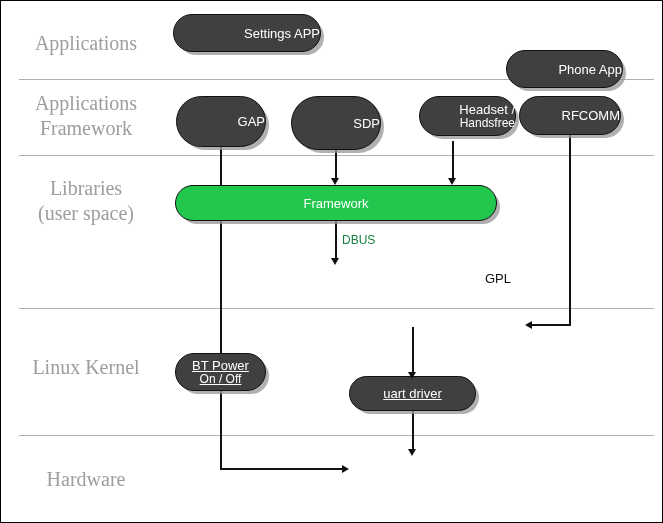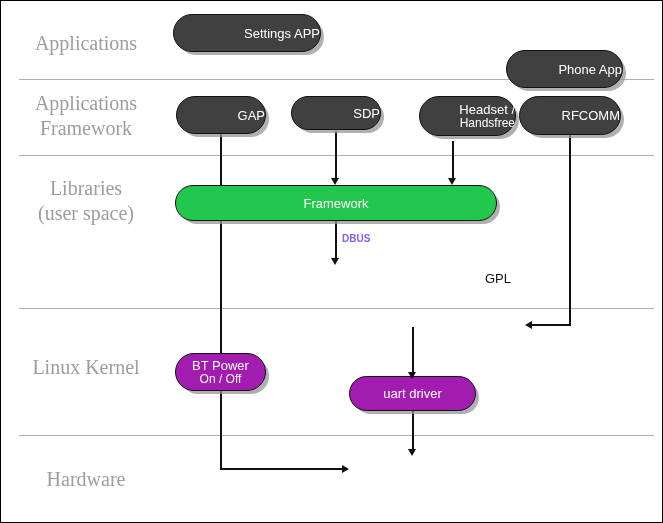--- a/index.html
+++ b/index.html
@@ -49,21 +49,21 @@
     justify-content: center;
     color: #ffffff;
     text-align: center;
     box-shadow: 4px 4px 0px -1px rgba(150,150,150,0.75);
     z-index: 5;
   }
   .node .l1 { font-size: 13px; line-height: 15px; }
   .node .l2 { font-size: 12px; line-height: 13px; }
   .node.blue  { background: #404040; align-items: flex-end; }
   .node.green { background: #22c84e; }
-  .node.red   { background: #a21caf; }
+  .node.red   { background: #404040; text-decoration: underline; }
   .node.green .l1 { font-size: 13px; }
 
   .gpl-tag {
     position: absolute;
     color: #111111;
     font-size: 13px;
     z-index: 6;
   }
   
   .vline {
@@ -97,24 +97,23 @@
   .arrow-right {
     position: absolute;
     width: 0; height: 0;
     border-top: 4.5px solid transparent;
     border-bottom: 4.5px solid transparent;
     border-left: 7px solid #111111;
     z-index: 6;
   }
   .edge-label {
     position: absolute;
-    font-size: 10px;
-    color: #8b5cf6;
+    font-size: 12px;
+    color: #15803d;
     z-index: 6;
-    font-weight: bold;
   }
 </style>
 </head>
 <body>
 
 <div id="canvas">
 
   <div class="layer-divider" style="top:78px;"></div>
   <div class="layer-divider" style="top:154px;"></div>
   <div class="layer-divider" style="top:307px;"></div>
@@ -153,25 +152,25 @@
   <div class="arrow-down" style="left:407px; top:448px;"></div>
 
   <div class="node blue" style="left:172px; top:13px; width:148px; height:38px;">
     <span class="l1">Settings APP</span>
   </div>
 
   <div class="node blue" style="left:505px; top:13px; width:117px; height:38px;margin-top:36px;">
     <span class="l1">Phone App</span>
   </div>
 
-  <div class="node blue" style="left:175px; top:95px; width:90px; height:38px;">
+  <div class="node blue" style="left:175px; top:95px; width:90px; height:51px;">
     <span class="l1">GAP</span>
   </div>
 
-  <div class="node blue" style="left:290px; top:95px; width:90px; height:34px;">
+  <div class="node blue" style="left:290px; top:95px; width:90px; height:54px;">
     <span class="l1">SDP</span>
   </div>
 
   <div class="node blue" style="left:418px; top:95px; width:97px; height:40px;">
     <span class="l1">Headset /</span>
     <span class="l2">Handsfree</span>
   </div>
 
   <div class="node blue" style="left:518px; top:95px; width:102px; height:39px;">
     <span class="l1">RFCOMM</span>

